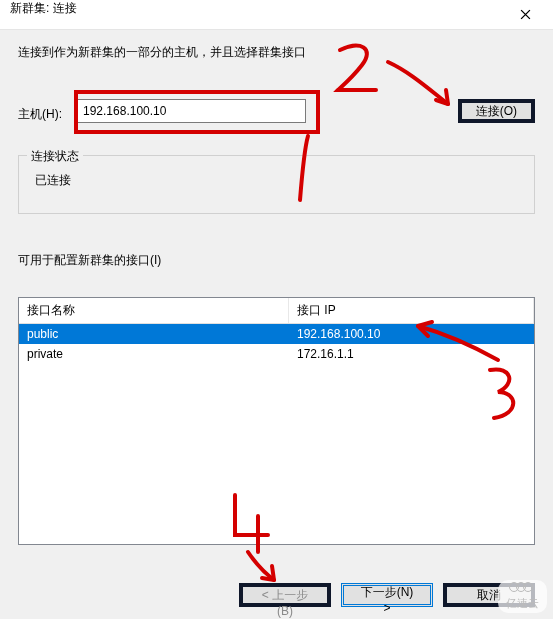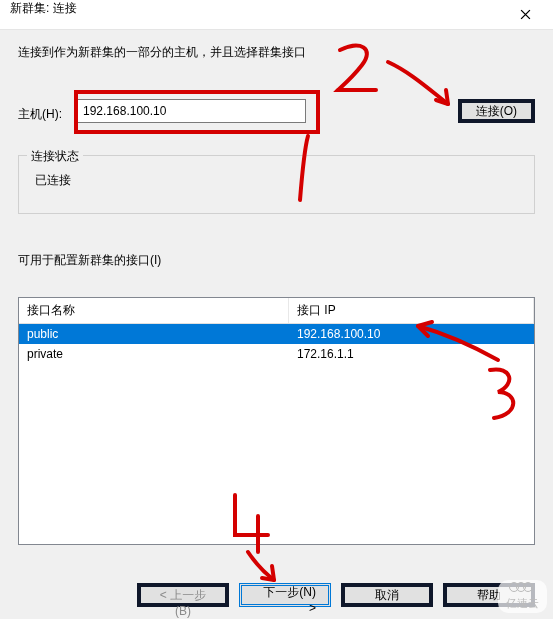--- a/index.html
+++ b/index.html
@@ -113,21 +113,21 @@
   .col-name { width: 270px; }
   .col-ip { flex: 1; }
 
   .button-row {
     display: flex;
     justify-content: flex-end;
     gap: 10px;
     padding-top: 18px;
   }
   .button-row .btn { width: 92px; }
-  .btn.focus { border: 1px solid #0078d7; outline: 1px solid #0078d7; outline-offset: -3px; text-align: right; }
+  .btn.focus { border: 1px solid #0078d7; outline: 1px solid #0078d7; outline-offset: -3px; }
 
   
   .annotations {
     position: absolute;
     top: 0; left: 0;
     width: 553px; height: 619px;
     pointer-events: none;
     z-index: 50;
   }
 
@@ -191,21 +191,20 @@
         <div class="cell col-name">private</div>
         <div class="cell col-ip">172.16.1.1</div>
       </div>
     </div>
   </div>
 
   <div class="button-row">
     <button class="btn" disabled="">&lt; 上一步(B)</button>
     <button class="btn focus">下一步(N) &gt;</button>
     <button class="btn">取消</button>
-    <button class="btn">帮助</button>
   </div>
 
 </div>
 
 <svg class="annotations" width="553" height="619">
   <g stroke="#d40000" fill="none" stroke-width="4" stroke-linecap="round">
 
     <rect x="76" y="92" width="242" height="40"></rect>
 
     <path d="M308 136 C304 150 302 175 300 200"></path>

